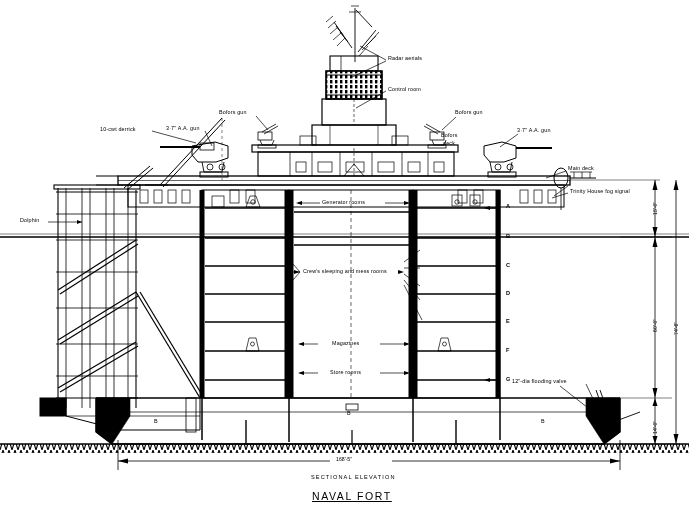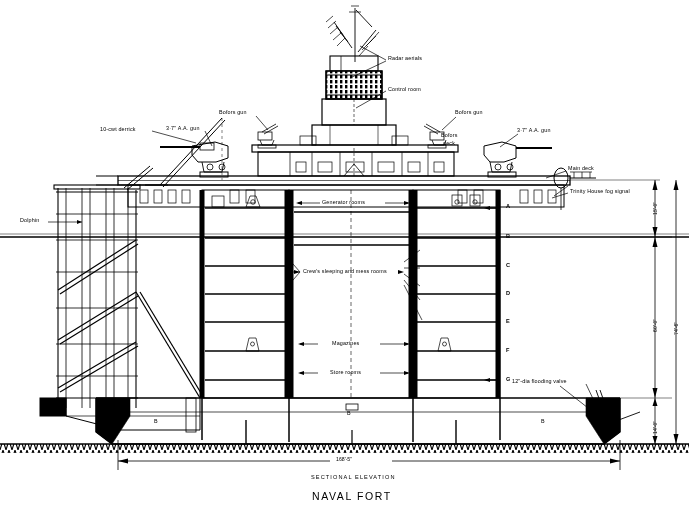--- a/index.html
+++ b/index.html
@@ -452,16 +452,16 @@
 <div>
   <span class="lbl lbl-dim" style="left:336px;top:457px;">168'-5"</span>
   <span class="lbl lbl-dim rot" style="left:653px;top:215px;transform:rotate(-90deg);">15'-0"</span>
   <span class="lbl lbl-dim rot" style="left:653px;top:332px;transform:rotate(-90deg);">60'-0"</span>
   <span class="lbl lbl-dim rot" style="left:674px;top:335px;transform:rotate(-90deg);">74'-6"</span>
   <span class="lbl lbl-dim rot" style="left:653px;top:434px;transform:rotate(-90deg);">14'-0"</span>
 </div>
 
 <div>
   <span class="lbl lbl-sub" style="left:311px;top:475px;">SECTIONAL ELEVATION</span>
-  <span class="lbl lbl-title" style="left:312px;top:491px;">NAVAL FORT</span>
+  <span class="lbl lbl-title" style="left:312px;top:491px;text-decoration:underline;">NAVAL FORT</span>
 </div>
 
 </div>
 
 </body></html>

